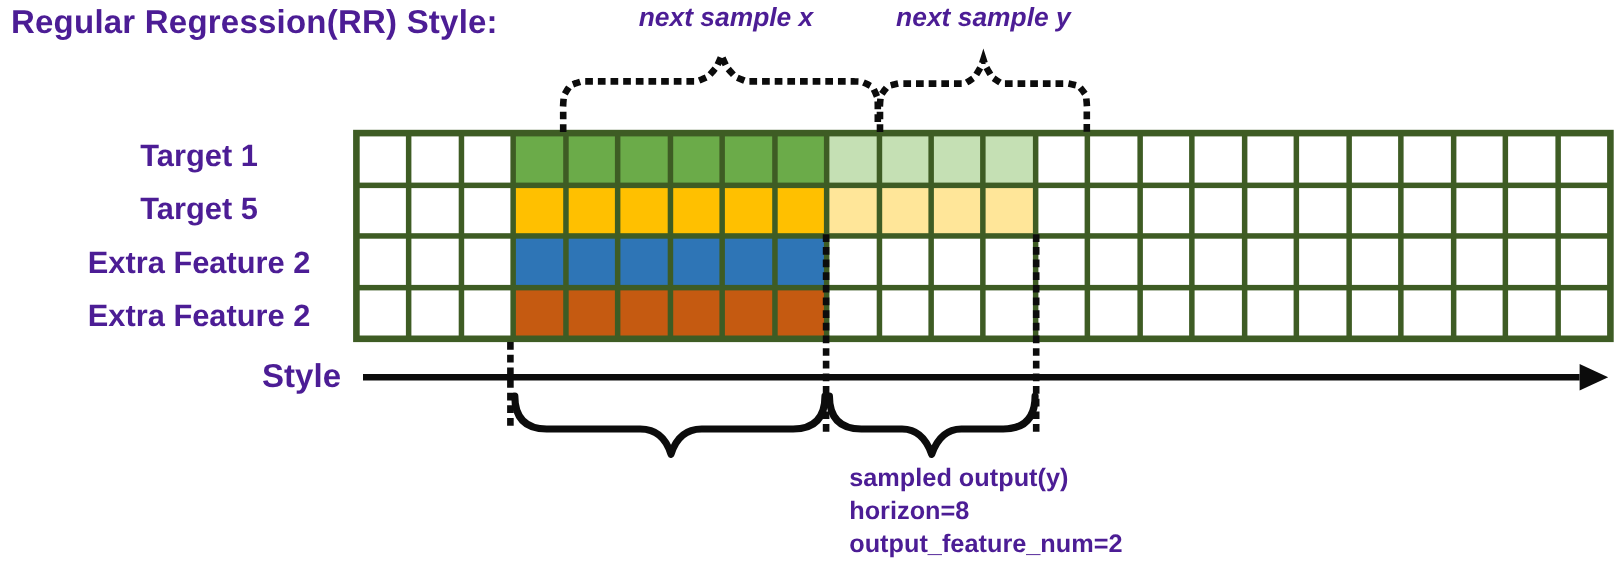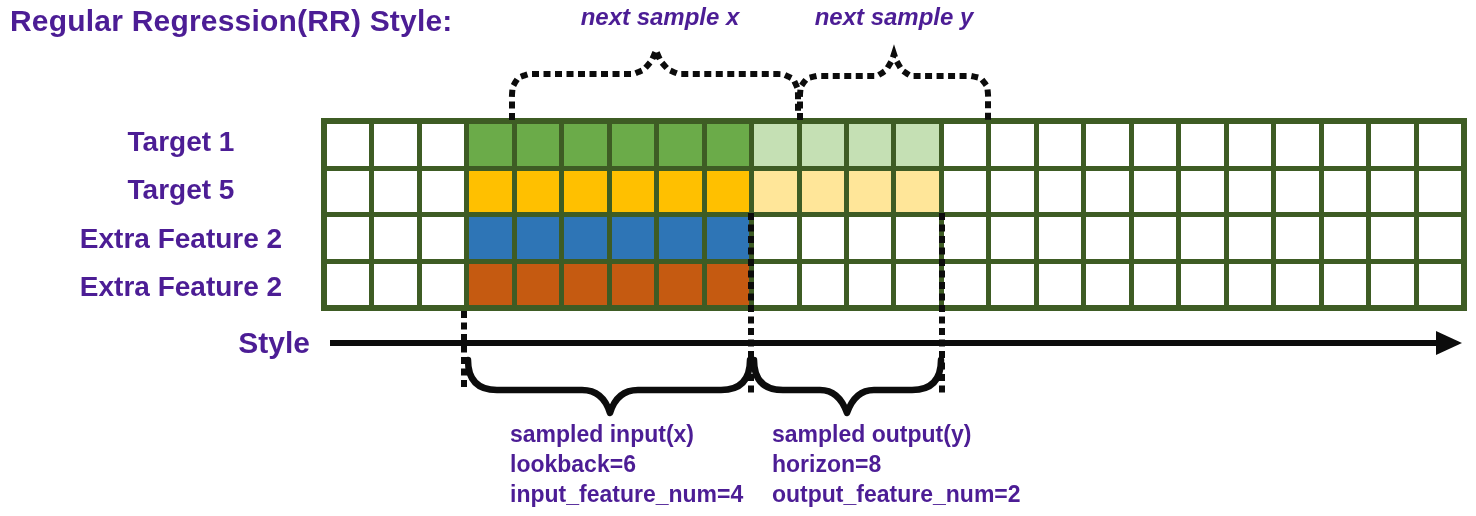--- a/index.html
+++ b/index.html
@@ -154,25 +154,20 @@
       <div class="cell"></div>
       <div class="cell"></div>
       <div class="cell"></div>
       <div class="cell"></div>
       <div class="cell"></div>
       <div class="cell"></div>
     </div>
 
   <div class="time-label">Style</div>
 
-  <div id="sample-input" class="sample-text">
-    <div>sampled input(x)</div>
-    <div>lookback=6</div>
-    <div>input_feature_num=4</div>
-  </div>
   <div id="sample-output" class="sample-text">
     <div>sampled output(y)</div>
     <div>horizon=8</div>
     <div>output_feature_num=2</div>
   </div>
 
   <svg class="overlay" width="1476" height="516" viewBox="0 0 1476 516">
 
     <path class="dotted" d="M 512 117 L 512 96 Q 512 74 534 74 L 628 74 Q 648 74 656 50 Q 664 74 684 74 L 776 74 Q 798 74 798 96 L 798 117"></path>
 

